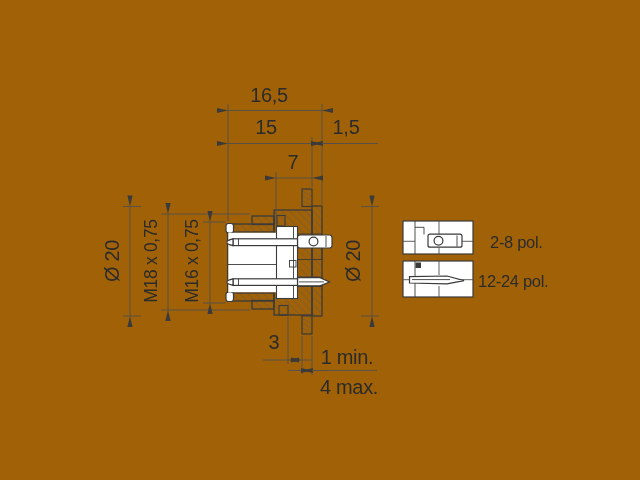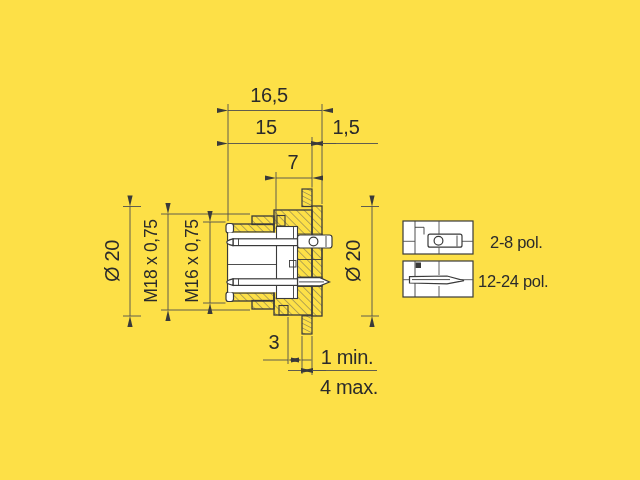--- a/index.html
+++ b/index.html
@@ -1,16 +1,16 @@
 <!DOCTYPE html>
 <html><head>
 <meta charset="utf-8">
 <style>
   html,body{margin:0;padding:0;background:#ffffff;}
-  .stage{position:relative;width:640px;height:480px;background:#fde047;overflow:hidden;}
+  .stage{position:relative;width:640px;height:480px;background:#a16207;overflow:hidden;}
   svg{display:block;}
   text{font-family:"Liberation Sans","DejaVu Sans",sans-serif;fill:#2b2b2b;letter-spacing:-0.3px;}
   .dimtxt{font-size:20px;}
   .thrtxt{font-size:17.5px;}
   .legtxt{font-size:16.5px;}
   .dim{stroke:#4f4f4f;stroke-width:0.9;fill:none;}
   .ol2{stroke:#3a3a3a;stroke-width:1.1;fill:none;}
   .thin{stroke:#3a3a3a;stroke-width:0.9;fill:none;}
   .wf{fill:#ffffff;stroke:#3a3a3a;stroke-width:1.2;}
   .hatch{fill:url(#h45);stroke:#3a3a3a;stroke-width:1.3;}

